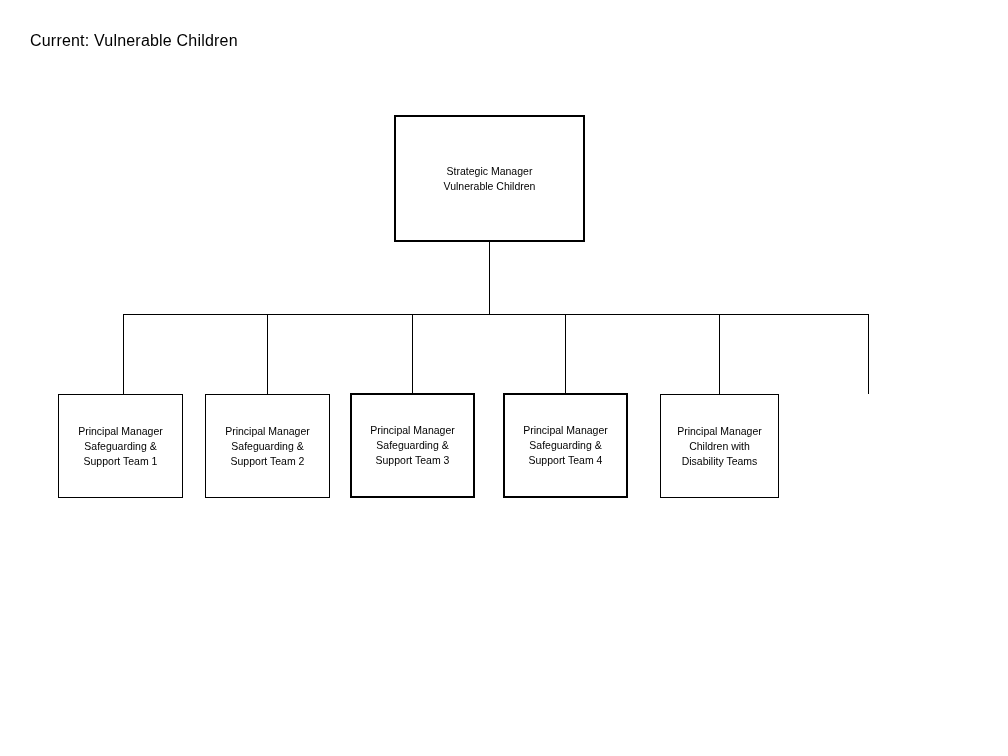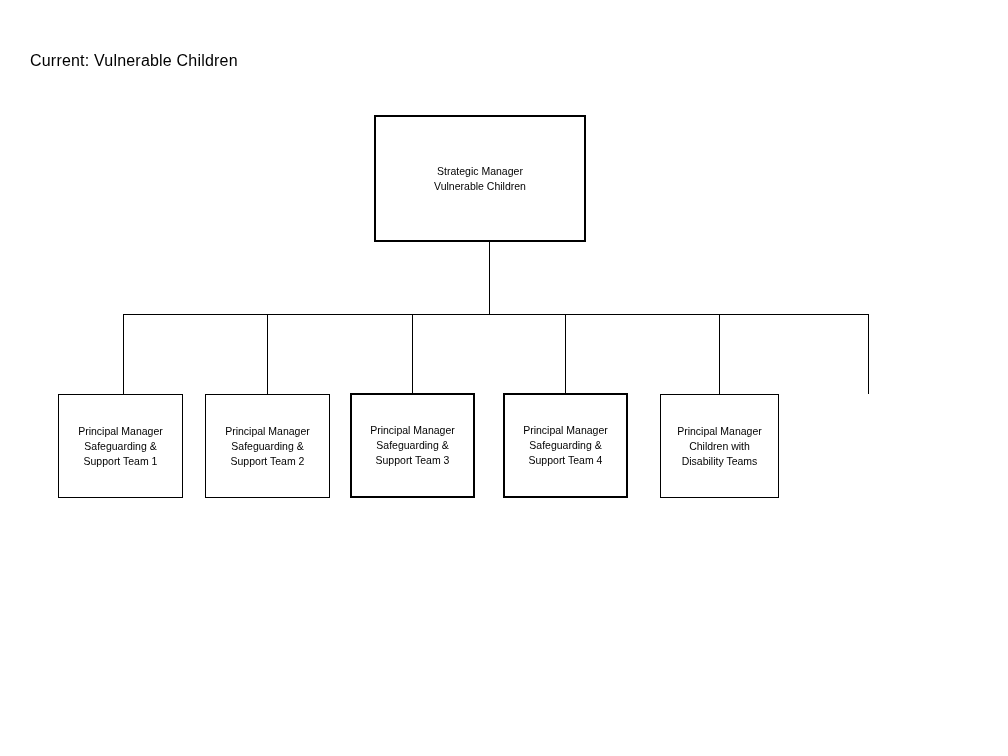--- a/index.html
+++ b/index.html
@@ -12,21 +12,21 @@
     width: 1008px;
     height: 756px;
     background: #ffffff;
     font-family: "Liberation Sans", sans-serif;
     color: #000000;
     overflow: hidden;
   }
   .page-title {
     position: absolute;
     left: 30px;
-    top: 52px;
+    top: 32px;
     font-size: 16px;
     font-weight: 400;
     letter-spacing: 0.2px;
     color: #000000;
     white-space: nowrap;
   }
   .node {
     position: absolute;
     box-sizing: border-box;
     background: #ffffff;
@@ -35,22 +35,22 @@
     justify-content: center;
     text-align: center;
     font-size: 10.5px;
     line-height: 15px;
     white-space: pre-line;
     color: #000000;
   }
   .node.thin  { border: 1px solid #000000; }
   .node.thick { border: 2px solid #000000; }
   .root-node {
-    left: 374px; top: 115px;
-    width: 212px; height: 127px;
+    left: 394px; top: 115px;
+    width: 191px; height: 127px;
     border: 2px solid #000000;
   }
   .connector {
     position: absolute;
     background: #000000;
   }
   
   .c-trunk { left: 489px; top: 242px; width: 1px; height: 72px; }
   
   .c-rail  { left: 123px; top: 314px; width: 746px; height: 1px; }

